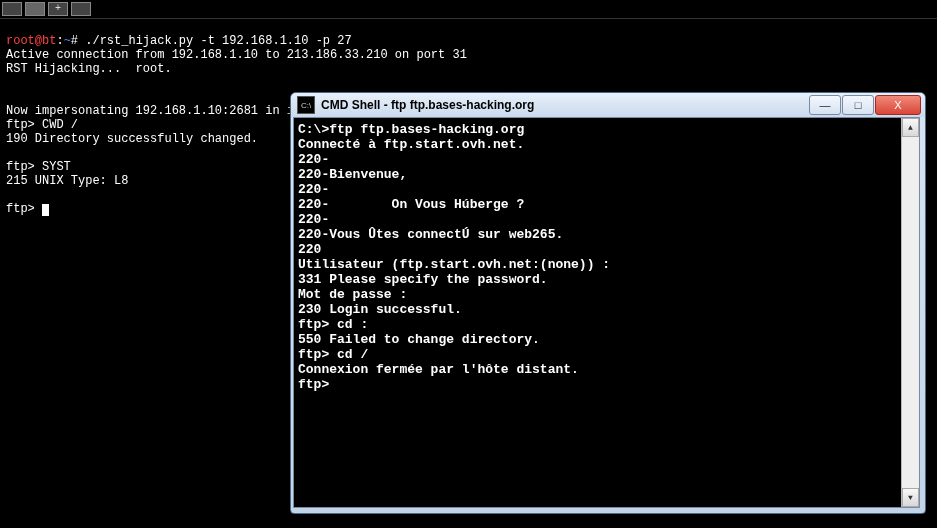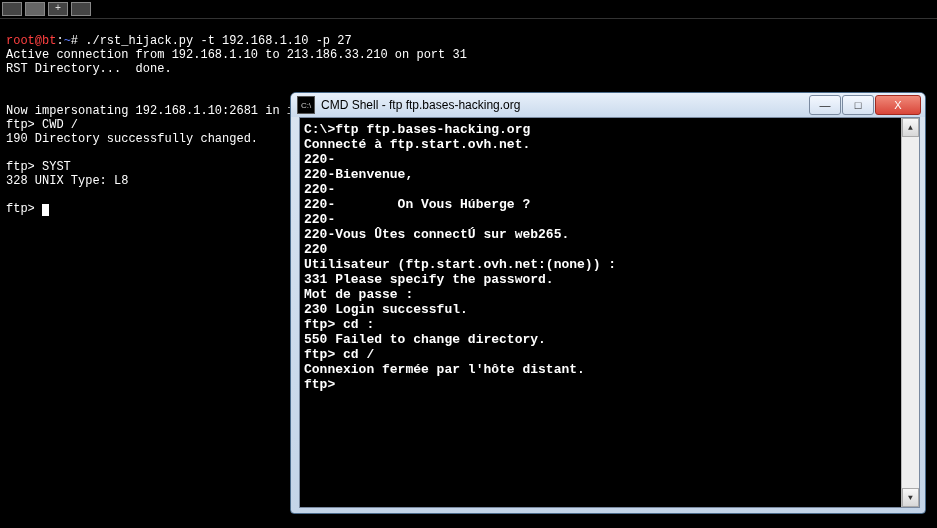--- a/index.html
+++ b/index.html
@@ -82,41 +82,41 @@
     font-size: 12px;
   }
   .win-icon {
     width: 16px; height: 16px;
     background: #000;
     border: 1px solid #555;
     margin-right: 6px;
     display: flex; align-items:center; justify-content:center;
     font-size: 8px; color:#ccc;
   }
-  .win-title { flex: 1; white-space: nowrap; overflow: hidden; text-overflow: ellipsis; }
+  .win-title { flex: 1; white-space: nowrap; overflow: hidden; text-overflow: ellipsis; font-weight: bold; }
   .win-btns { display: flex; gap: 1px; }
   .win-btn {
     width: 30px; height: 18px;
     display: flex; align-items: center; justify-content: center;
     border: 1px solid #7a8aa0;
     background: linear-gradient(#f4f8ff,#d6e2f2);
     font-family: sans-serif;
     font-size: 11px;
     border-radius: 3px;
     color: #222;
   }
   .win-btn.close {
     background: linear-gradient(#f08a7a,#d9463a);
     border-color: #a02a20;
     color: #fff;
     width: 44px;
   }
   .win-body-wrap {
     flex: 1;
-    margin: 0 5px 5px 8px;
+    margin: 0 5px 5px 2px;
     border: 1px solid #7a8aa0;
     background: #000;
     position: relative;
     display: flex;
     justify-content: space-between;
   }
   .win-body {
     flex: 1;
     padding: 4px 4px;
     color: #fff;
@@ -149,29 +149,29 @@
 <div class="top-toolbar">
   <div class="tbtn"></div>
   <div class="tbtn light"></div>
   <div class="tbtn plus">+</div>
   <div class="tbtn"></div>
 </div>
 
 <div class="bg-terminal">
 <span class="red">root@bt</span><span class="white">:</span><span class="blue">~</span><span class="white"># </span><span class="white">./rst_hijack.py -t 192.168.1.10 -p 27</span>
 <span class="white">Active connection from 192.168.1.10 to 213.186.33.210 on port 31</span>
-<span class="white">RST Directory...  done.</span>
+<span class="white">RST Hijacking...  root.</span>
 <span></span>
 <span></span>
 <span class="white">Now impersonating 192.168.1.10:2681 in its connection to 213.186.33.210:21</span>
 <span class="white">ftp&gt; CWD /</span>
 <span class="white">190 Directory successfully changed.</span>
 <span></span>
 <span class="white">ftp&gt; SYST</span>
-<span class="white">328 UNIX Type: L8</span>
+<span class="white">215 UNIX Type: L8</span>
 <span></span>
 <span class="white">ftp&gt; </span><span class="cursor"></span>
 </div>
 
 <div class="win">
   <div class="win-titlebar">
     <div class="win-icon">C:\</div>
     <div class="win-title">CMD Shell - ftp  ftp.bases-hacking.org</div>
     <div class="win-btns">
       <div class="win-btn">—</div>

